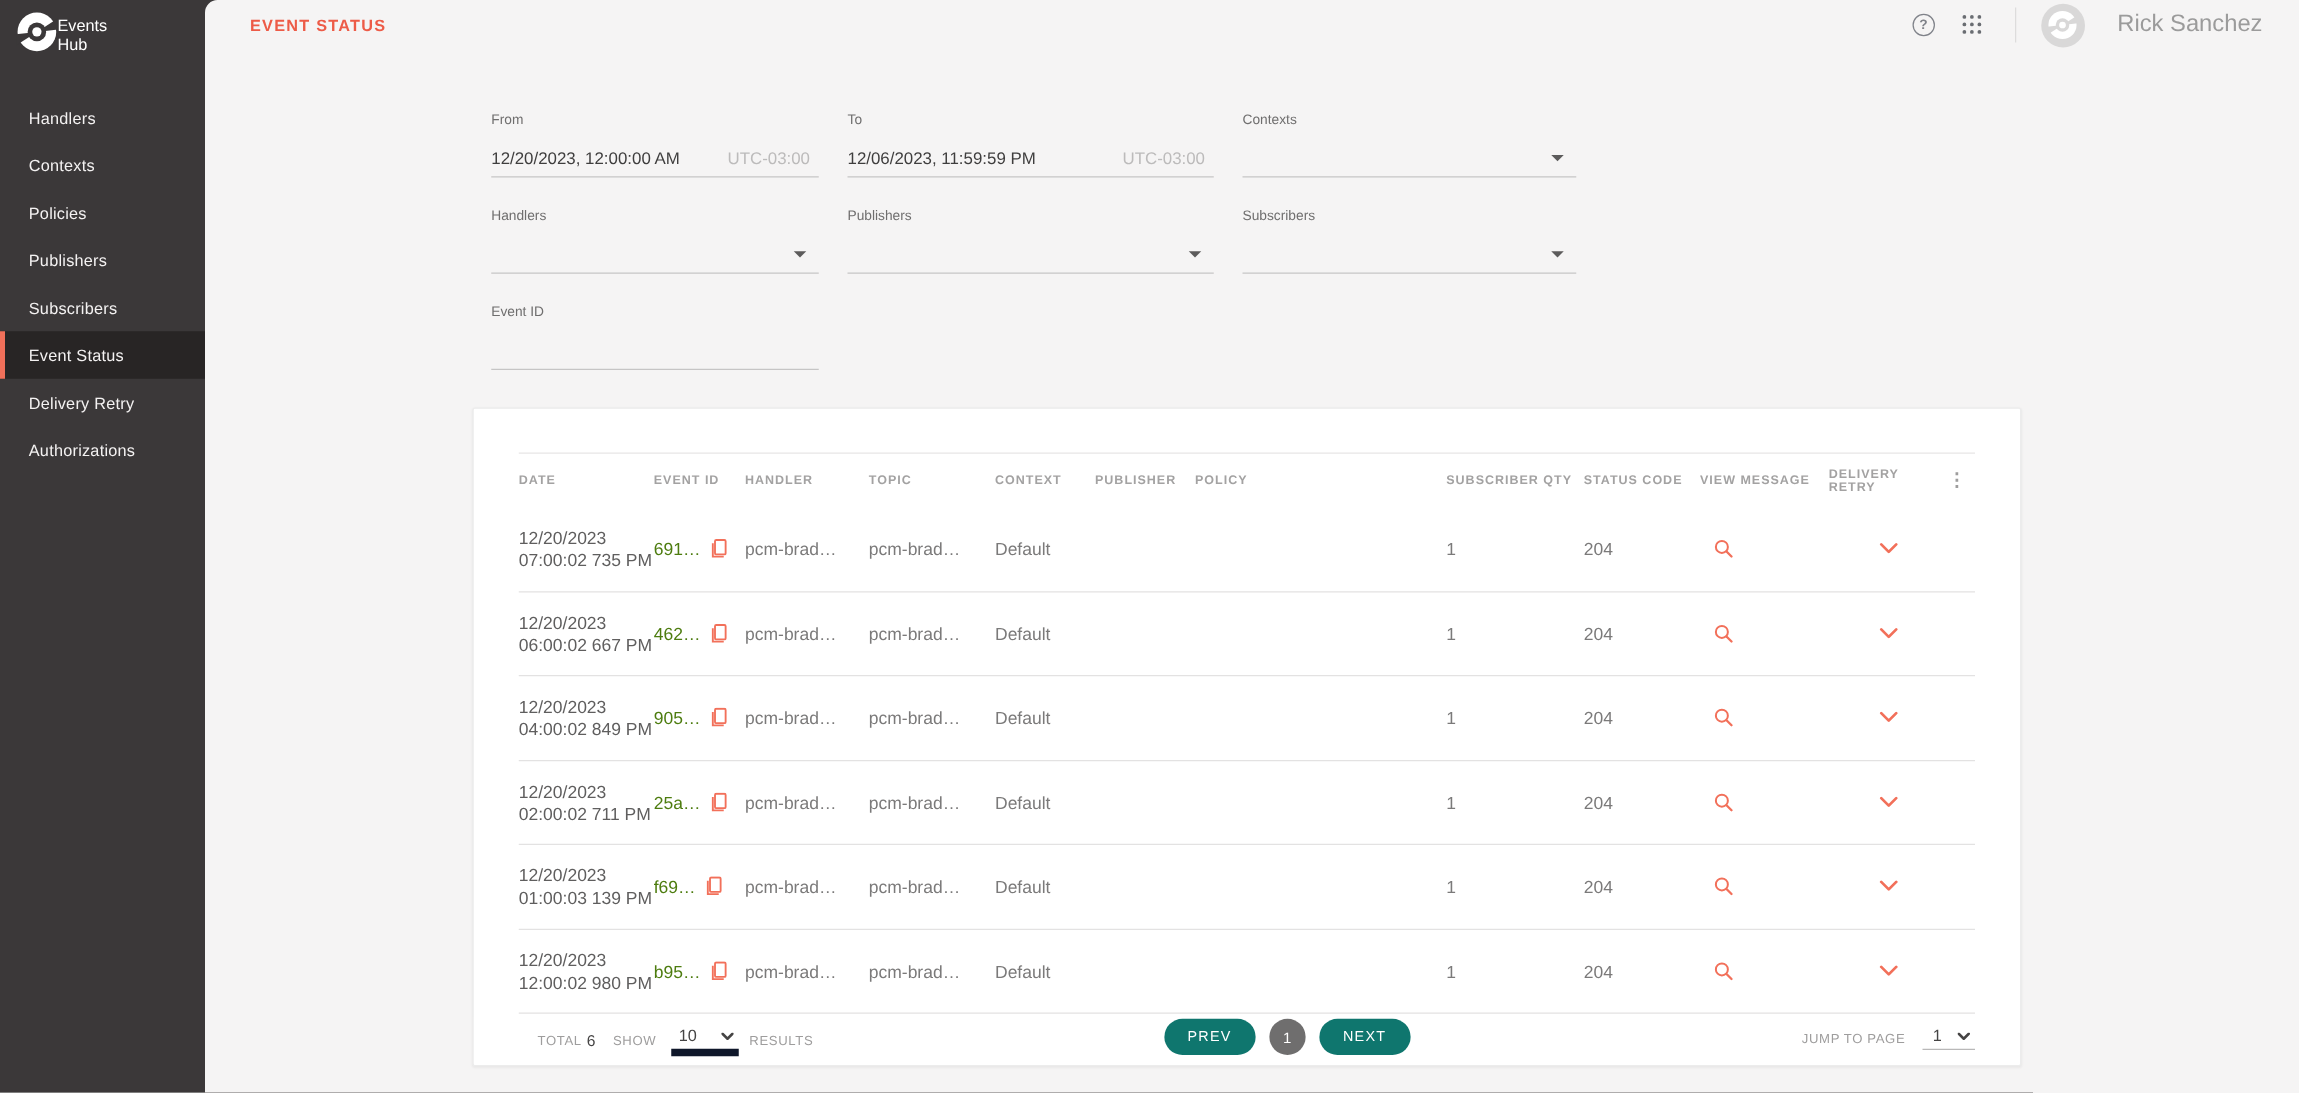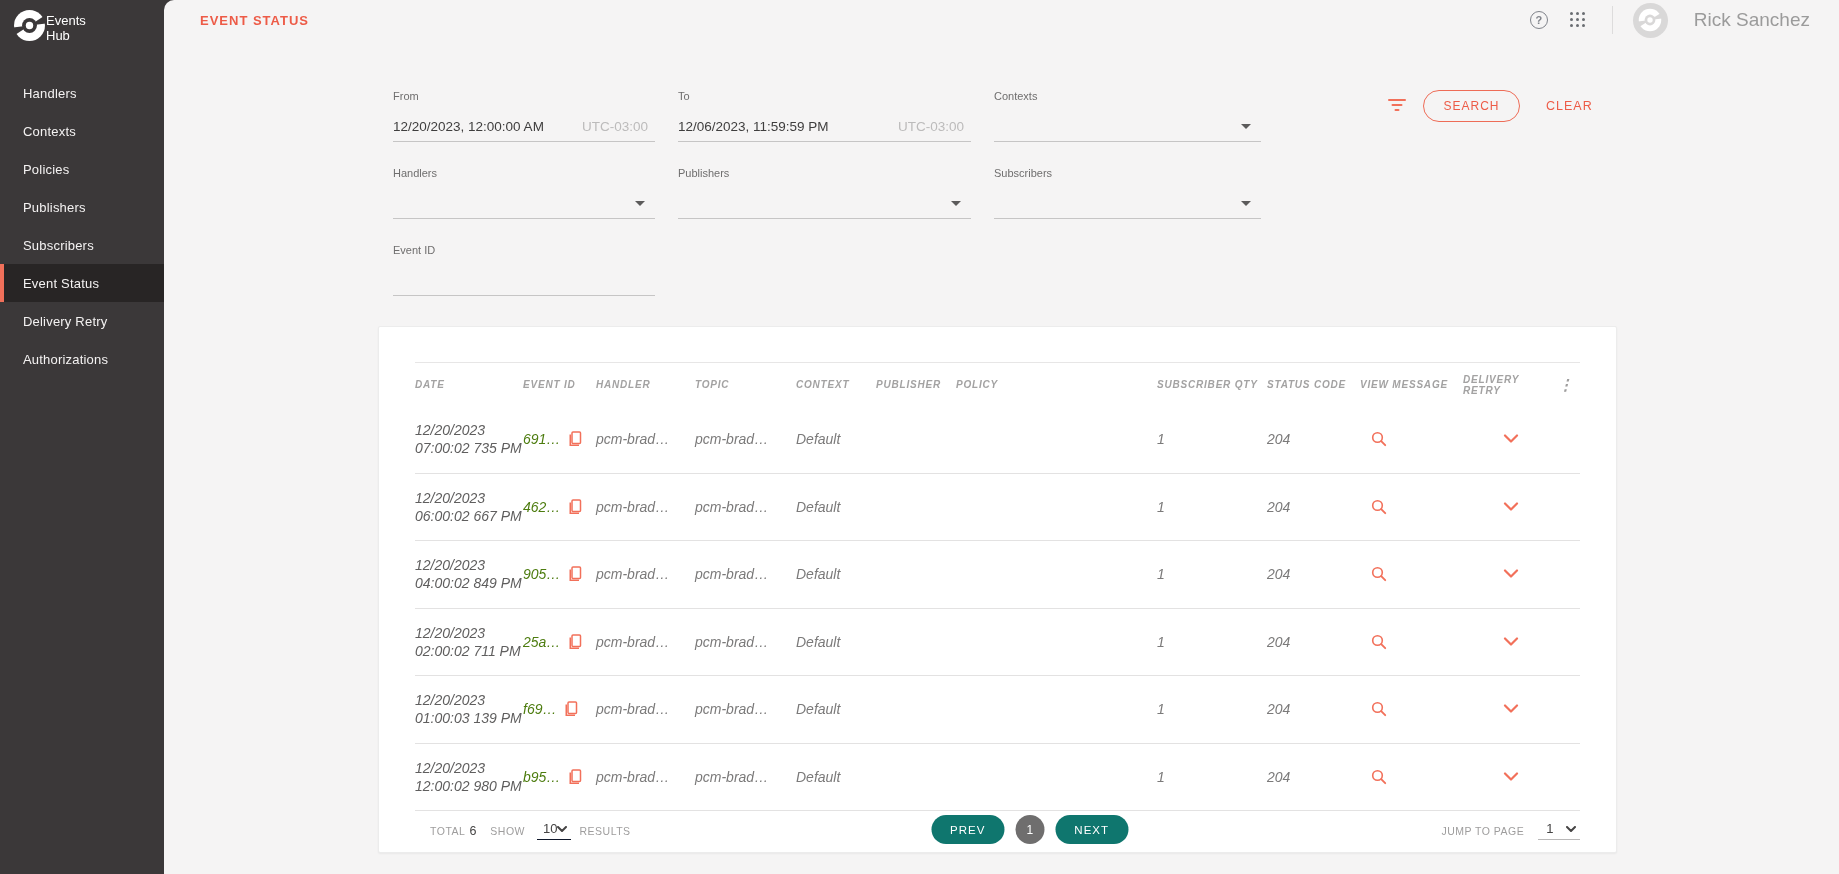--- a/index.html
+++ b/index.html
@@ -43,38 +43,38 @@
   .filter-list-icon i { position:absolute; left:50%; transform:translateX(-50%); height:2px; background:#f2705a; border-radius:1px; display:block; }
   .filter-list-icon i:nth-child(1){ top:0; width:18px; }
   .filter-list-icon i:nth-child(2){ top:5px; width:11px; }
   .filter-list-icon i:nth-child(3){ top:10px; width:5px; }
   .search-btn { position:absolute; left:35px; top:2px; width:97px; height:32px; border:1px solid #ed percentage; }
   .search-btn { border:1px solid #ee6c57; border-radius:16px; background:transparent; color:#ed5b47; font-size:12px; letter-spacing:1px; font-family:inherit; cursor:pointer; }
   .clear-btn { position:absolute; left:158px; top:2px; height:32px; border:none; background:transparent; color:#ed5b47; font-size:12.5px; letter-spacing:1px; font-family:inherit; cursor:pointer; }
 
   
   .card { position:absolute; left:214px; top:326px; width:1239px; height:527px; background:#ffffff; border:1px solid #ececec; border-radius:2px; box-shadow:0 1px 2px rgba(0,0,0,.05); }
-  .table-wrap { margin:35px 36px 0 36px;font-style:italic; }
+  .table-wrap { margin:35px 36px 0 36px; }
   .tgrid { display:grid; grid-template-columns:108px 73px 99px 101px 80px 80px 1fr 110px 93px 103px 95px 22px; align-items:center; }
   .thead { height:44px; border-top:1px solid #e7e6e6; }
   .th { font-size:10px; font-weight:700; color:#a3a2a2; letter-spacing:.8px; text-transform:uppercase; }
   .kebab { color:#9e9d9d; font-size:15px; font-weight:700; cursor:pointer; line-height:10px; }
   .trow { height:67.5px; border-bottom:1px solid #e3e2e2; }
   .cell { font-size:14px; color:#7b7a7a; }
   .cell.date { color:#5f5e5e; line-height:18px; }
   .cell.eventid { display:flex; align-items:center; gap:7px; color:#4d7c0f; }
   .icon-btn { background:none; border:none; padding:0; cursor:pointer; display:flex; align-items:center; }
   .cell.retry { display:flex; justify-content:center; }
   .cell.view { padding-left:10px; }
 
   
   .tfooter { position:absolute; left:36px; right:36px; bottom:0; height:43px; border-top:none; }
   .foot-left { position:absolute; left:15px; top:12px; display:flex; align-items:center; font-size:10.5px; letter-spacing:.5px; color:#9e9d9d; }
   .foot-left .val { color:#454444; font-size:12.5px; letter-spacing:0; margin-left:4px; }
-  .show-select { display:inline-flex; align-items:center; gap:0; margin:0 8px 0 12px; padding:0 4px 3px 6px; border-bottom:1px solid #0f172a; cursor:pointer; }
+  .show-select { display:inline-flex; align-items:center; gap:20px; margin:0 8px 0 12px; padding:0 4px 3px 6px; border-bottom:6px solid #0f172a; cursor:pointer; }
   .show-select .val { margin:0; font-size:13px; }
   .pager { position:absolute; left:calc(50% + 32px); transform:translateX(-50%); top:6px; display:flex; align-items:center; gap:11px; }
   .page-pill { height:29px; padding:0 19px; border:none; border-radius:15px; background:#0f766e; color:#ffffff; font-size:11.5px; letter-spacing:1px; font-family:inherit; cursor:pointer; }
   .page-num { width:29px; height:29px; border:none; border-radius:50%; background:#6f6e6e; color:#ffffff; font-size:12px; font-family:inherit; cursor:pointer; }
   .foot-right { position:absolute; right:0; top:12px; display:flex; align-items:center; font-size:10.5px; letter-spacing:.5px; color:#9e9d9d; }
   .jump-select { display:inline-flex; align-items:center; gap:12px; margin-left:14px; padding:0 4px 3px 8px; border-bottom:1px solid #b9b8b8; cursor:pointer; color:#454444; font-size:13px; }
 
   .chev-dark { width:10px; height:6px; }
 </style>
 </head>
@@ -194,29 +194,20 @@
       <span class="field-value"></span>
       <span class="field-caret"></span>
     </div>
     <div class="field">
       <span class="field-label">Event ID</span>
       <span class="field-value"></span>
     </div>
     <div></div>
   </div>
 
-  <div class="filter-actions">
-    <span class="filter-list-icon">
-        <i></i>
-        <i></i>
-        <i></i>
-      </span>
-    <button class="search-btn">SEARCH</button>
-    <button class="clear-btn">CLEAR</button>
-  </div>
 
   <div class="card">
     <div class="table-wrap">
 
       <div class="tgrid thead">
         <span class="th">DATE</span>
         <span class="th">EVENT ID</span>
         <span class="th">HANDLER</span>
         <span class="th">TOPIC</span>
         <span class="th">CONTEXT</span>

